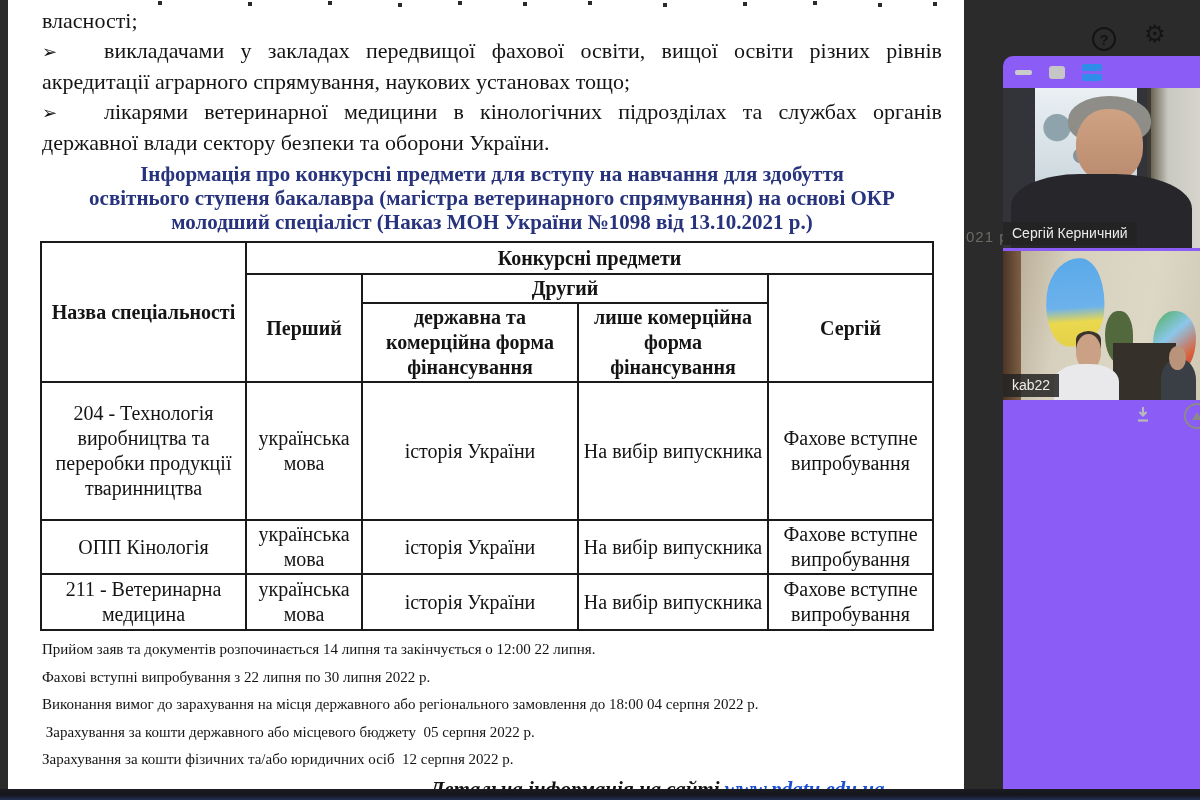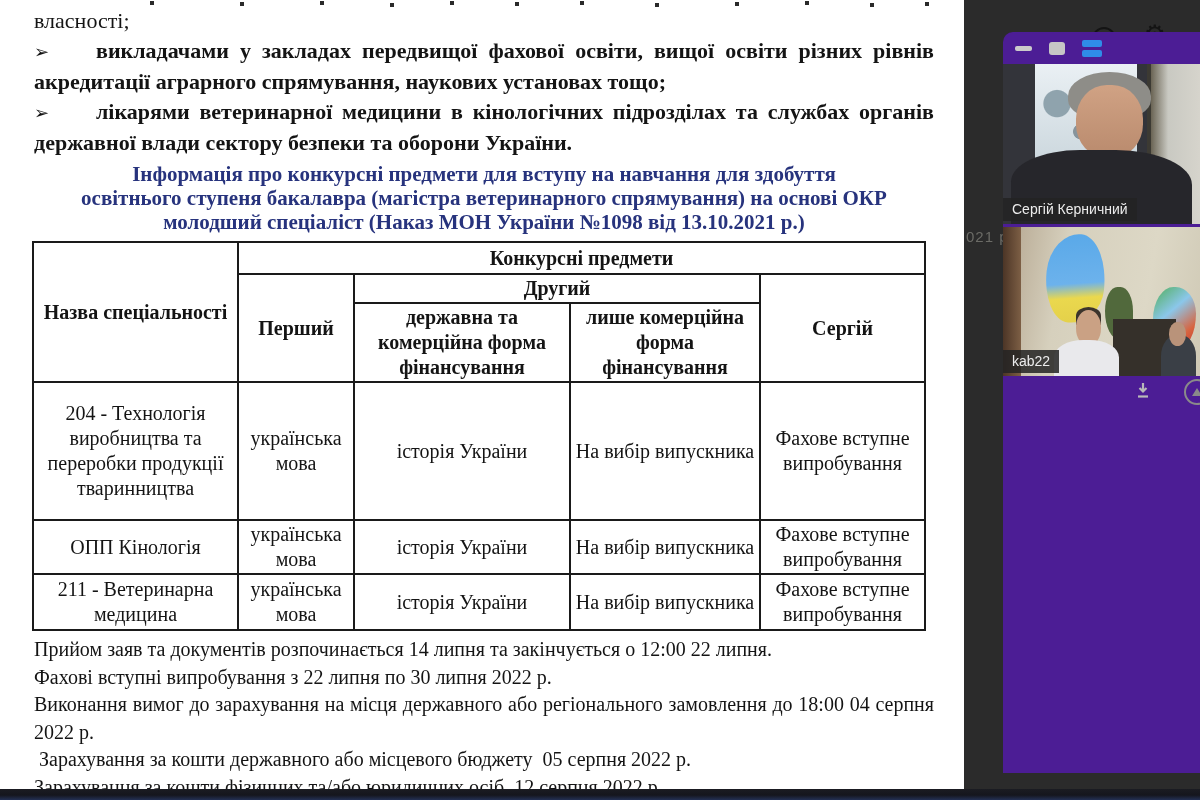--- a/index.html
+++ b/index.html
@@ -1,52 +1,52 @@
 <!DOCTYPE html>
 <html><head>
 <meta charset="utf-8">
 <style>
   html,body{margin:0;padding:0;background:#000;}
   .screen{position:relative;width:1200px;height:800px;overflow:hidden;background:#2b2b2b;font-family:"Liberation Sans",sans-serif;}
 
   
-  .doc{position:absolute;left:0;top:0;width:964px;height:789px;background:#ffffff;overflow:hidden;
+  .doc{position:absolute;left:8px;top:0;width:964px;height:789px;background:#ffffff;overflow:hidden;
        font-family:"Liberation Serif",serif;color:#141414;}
   .doc-inner{padding:6px 30px 0 34px;}
   .top-dots{position:absolute;top:1px;left:150px;width:4px;height:4px;background:#2a2a2a;
        box-shadow:90px 1px 0 #2a2a2a,170px 0 0 #2a2a2a,240px 2px 0 #2a2a2a,300px 0 0 #2a2a2a,
        365px 1px 0 #2a2a2a,430px 0 0 #2a2a2a,505px 2px 0 #2a2a2a,585px 1px 0 #2a2a2a,
        655px 0 0 #2a2a2a,720px 2px 0 #2a2a2a,775px 1px 0 #2a2a2a;}
   .cont-line{font-size:22px;line-height:30px;margin:0;}
-  .bullet{font-size:22px;line-height:30px;text-align:justify;margin:0;font-weight:bold;}
+  .bullet{font-size:22px;line-height:30px;text-align:justify;margin:0;}
   .bmark{display:inline-block;width:62px;font-family:"DejaVu Sans",sans-serif;font-size:18px;}
   .heading{margin-top:4px;text-align:center;color:#27337d;font-weight:bold;font-size:21px;line-height:24px;}
 
   table.adm{border-collapse:collapse;margin:7px 0 0 -2px;table-layout:fixed;width:892px;}
   table.adm td{border:2px solid #1a1a1a;text-align:center;vertical-align:middle;
        font-size:20px;line-height:25px;padding:1px 3px;}
   td.hd{font-weight:bold;margin-top:38px;}
   td.spec{text-align:left;vertical-align:middle;padding-left:5px;}
   td.namehd{text-align:left;vertical-align:top;font-weight:bold;padding-left:5px;padding-top:3px;}
 
   .notes{margin-top:5px;}
-  .notes p{margin:0;font-size:20px;line-height:27.5px;text-align:justify;white-space:pre-wrap;}
+  .notes p{margin:0;font-size:15px;line-height:27.5px;text-align:justify;white-space:pre-wrap;}
   .footer-line{margin:3px 0 0 388px;font-size:21px;font-weight:bold;font-style:italic;
        text-decoration:underline;color:#111;}
   .site-link{color:#1a4fd6;}
   .u-tail{display:inline-block;width:14px;}
 
   
   .sidebar{position:absolute;left:964px;top:0;width:236px;height:789px;background:#2b2b2b;}
   .peek{position:absolute;left:2px;top:228px;color:#6b6b66;font-size:15px;letter-spacing:1px;}
   .help-icon{position:absolute;left:128px;top:27px;width:20px;height:20px;border:2px solid #141414;
        border-radius:50%;color:#141414;font-size:15px;font-weight:bold;display:flex;align-items:center;justify-content:center;}
   .gear-icon{position:absolute;left:180px;top:22px;color:#141414;font-size:24px;line-height:24px;
        font-family:"DejaVu Sans",sans-serif;}
-  .panel{position:absolute;left:39px;top:32px;width:197px;height:741px;background:#4c1d95;border-top-left-radius:10px;}
+  .panel{position:absolute;left:39px;top:56px;width:197px;height:741px;background:#8b5cf6;border-top-left-radius:10px;}
   .win-controls{height:32px;display:flex;align-items:center;gap:17px;padding-left:12px;}
   .dash{width:17px;height:5px;background:#cbcbcb;border-radius:2px;}
   .sq{width:16px;height:13px;background:#c6c6c6;border-radius:3px;}
   .bars{display:flex;flex-direction:column;gap:3px;}
   .bars i{width:20px;height:7px;background:#2f8ce8;border-radius:2px;display:block;}
 
   .video{position:relative;width:197px;overflow:hidden;background:#33343a;}
   .v1{height:160px;}
   .v2{height:149px;margin-top:3px;}
   .abs{position:absolute;}

